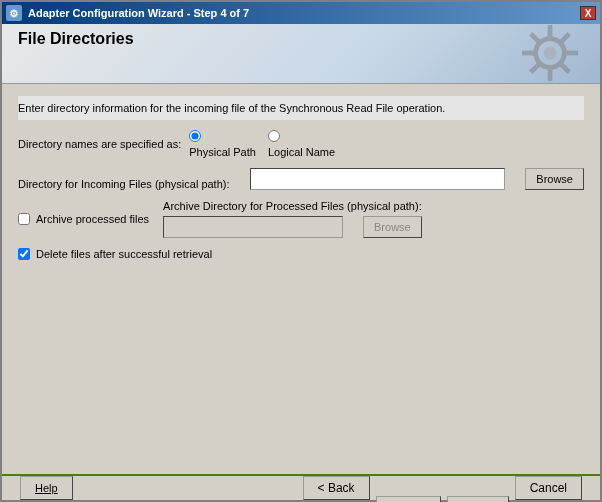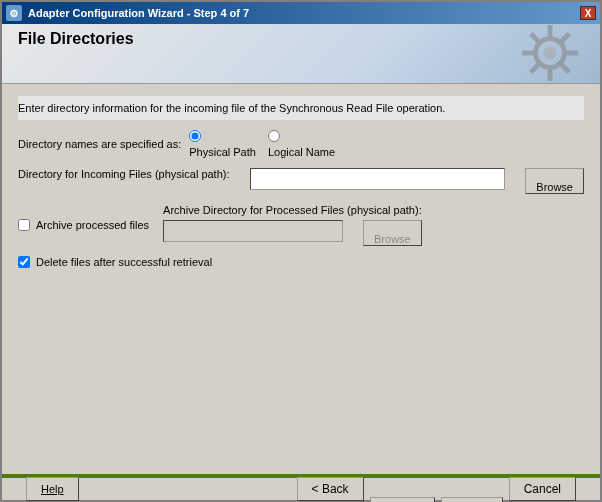--- a/index.html
+++ b/index.html
@@ -123,21 +123,21 @@
     .radio-option {
       display: flex;
       align-items: flex-start;
       gap: 4px;
       cursor: pointer;
       flex-direction: column;
     }
 
     .input-row {
       display: flex;
-      align-items: flex-start;
+      align-items: flex-end;
       gap: 20px;
     }
 
     .input-label {
       font-size: 11px;
       white-space: nowrap;
     }
 
     .text-input {
       height: 22px;
@@ -148,21 +148,21 @@
       font-size: 11px;
     }
 
     .text-input:disabled {
       background: #d4d0c8;
       color: #888;
     }
 
     .browse-btn {
       height: 22px;
-      padding: 12px 10px;
+      padding: 0 10px;
       background: #d4d0c8;
       border: 1px outset #999;
       font-size: 11px;
       cursor: pointer;
       white-space: nowrap;
     }
 
     .browse-btn:disabled {
       color: #888;
       cursor: default;
@@ -182,25 +182,25 @@
       gap: 4px;
     }
 
     .archive-label {
       font-size: 11px;
     }
 
     .footer {
       height: 26px;
       background: #d4d0c8;
-      border-top: 4px solid #4d7c0f;
+      border-top: 2px solid #4d7c0f;
       display: flex;
       align-items: center;
       justify-content: space-between;
-      padding: 0 24px;
+      padding: 0 18px;
       flex-shrink: 0;
     }
 
     .footer-left {
       display: flex;
       align-items: center;
     }
 
     .footer-right {
       display: flex;

